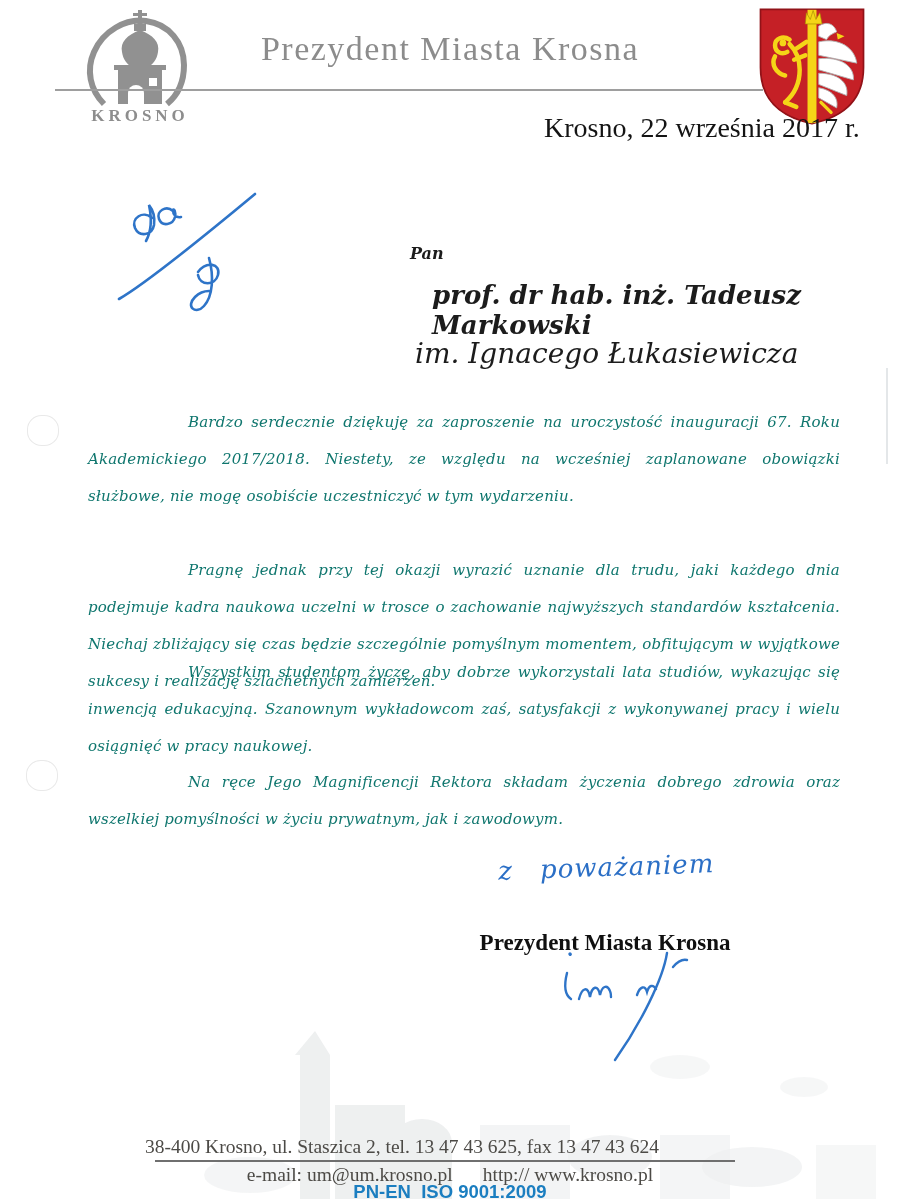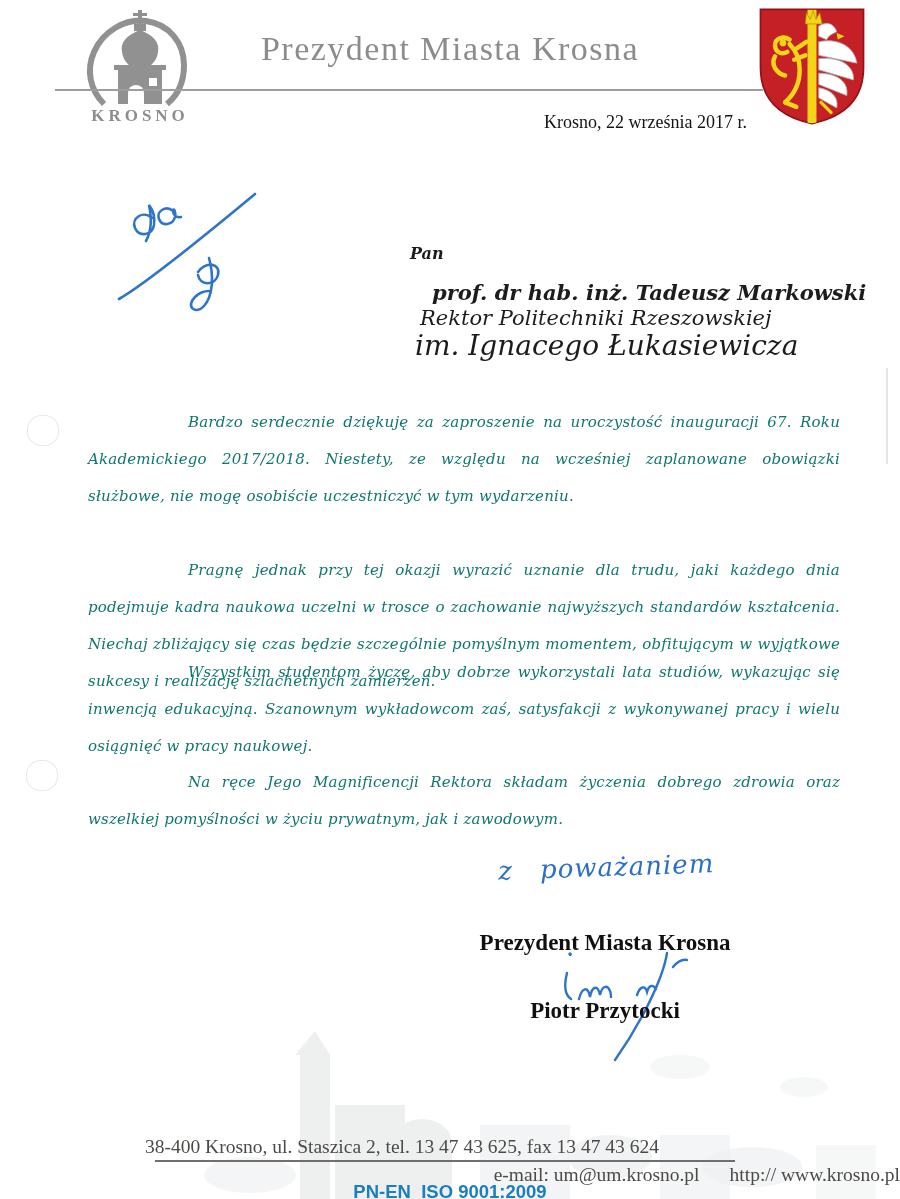--- a/index.html
+++ b/index.html
@@ -12,36 +12,36 @@
   .hdr-title {
     position:absolute; left:170px; top:30px; width:560px; text-align:center;
     font-family:"Liberation Serif", serif; font-size:34px; letter-spacing:1.5px;
     color:#8c8c8c; font-weight:normal;
   }
   .hdr-rule { position:absolute; left:55px; top:89px; width:708px; height:2px; background:#9e9e9e; }
   .city-logo { position:absolute; left:70px; top:8px; }
   .coat-arms { position:absolute; left:756px; top:6px; }
   .date-line {
     position:absolute; left:544px; top:112px; font-family:"Liberation Serif", serif;
-    font-size:18px; color:#141414; white-space:pre;
+    font-size:28px; color:#141414; white-space:pre;
   }
 
   
   .initials-svg  { position:absolute; left:105px; top:178px; }
   .sign-svg      { position:absolute; left:545px; top:945px; }
   .hand-closing {
     position:absolute; left:498px; top:852px; font-style:italic;
     font-size:26px; color:#2b6fc6; transform:rotate(-2deg);
     word-spacing:18px; letter-spacing:1px; white-space:pre;
   }
 
   
   .recipient { position:absolute; left:410px; top:244px; font-style:italic; }
   .rec-salutation { font-weight:bold; font-size:16px; }
-  .rec-name  { font-weight:bold; font-size:21px; margin-top:17px; padding-left:22px; }
+  .rec-name  { font-weight:bold; font-size:26px; margin-top:17px; padding-left:22px; }
   .rec-role1 { font-size:21px; padding-left:10px; line-height:27px; }
   .rec-role2 { font-size:28px; padding-left:5px;  line-height:27px; }
 
   
   .body-par {
     position:absolute; left:88px; width:752px; font-style:italic;
     font-size:15px; line-height:37px; text-align:justify;
     text-indent:100px; color:#0f766e; letter-spacing:0.2px;
   }
   .p1 { top:404px; } .p2 { top:519px;margin-top:33px; } .p3 { top:654px; } .p4 { top:764px; }
@@ -55,21 +55,21 @@
   .sig-name   { top:998px; }
 
   
   .watermark { position:absolute; left:160px; top:1025px; pointer-events:none; }
   .ftr-address {
     position:absolute; left:0; top:1136px; width:804px; text-align:center;
     font-family:"Liberation Serif", serif; font-size:19.5px; color:#4c4a46;
   }
   .ftr-rule { position:absolute; left:155px; top:1160px; width:580px; height:1.5px; background:#6f6f6f; }
   .ftr-contact {
-    position:absolute; left:0; top:1164px; width:900px; text-align:right;
+    position:absolute; left:0; top:1164px; width:900px; text-align:center;
     font-family:"Liberation Serif", serif; font-size:19.5px; color:#4c4a46;
   }
   .ftr-contact .gap { display:inline-block; width:30px; }
   .ftr-iso {
     position:absolute; left:0; top:1181px; width:900px; text-align:center;
     font-family:"Liberation Sans", sans-serif; font-weight:bold;
     font-size:18.5px; color:#1b7ec0; white-space:pre;
   }
 
   
@@ -147,21 +147,20 @@
       <path d="M47,40 c-9,-8 -21,0 -17,10 c4,9 17,8 19,-3 c1,-7 -1,-15 -5,-20 c3,14 2,27 -3,36"></path>
       <path d="M68,33 c-7,-6 -17,0 -14,8 c3,8 14,6 16,-2 c1,-5 -1,-9 -2,-7 c0,5 3,8 8,7"></path>
       <path d="M93,94 c8,-11 23,-9 20,3 c-3,11 -18,11 -20,0"></path>
       <path d="M104,80 c5,18 4,38 -5,48 c-8,9 -19,1 -9,-9 c4,-4 9,-6 14,-6"></path>
     </g>
   </svg>
 
   <div class="recipient">
     <div class="rec-salutation">Pan</div>
     <div class="rec-name">prof. dr hab. inż. Tadeusz Markowski</div>
-    <div class="rec-role1">Rektor Politechniki Rzeszowskiej</div>
     <div class="rec-role2">im. Ignacego Łukasiewicza</div>
   </div>
 
   <div class="body-par p1">Bardzo serdecznie dziękuję za zaproszenie na uroczystość inauguracji 67. Roku Akademickiego 2017/2018. Niestety, ze względu na wcześniej zaplanowane obowiązki służbowe, nie mogę osobiście uczestniczyć w tym wydarzeniu.</div>
   <div class="body-par p2">Pragnę jednak przy tej okazji wyrazić uznanie dla trudu, jaki każdego dnia podejmuje kadra naukowa uczelni w trosce o zachowanie najwyższych standardów kształcenia. Niechaj zbliżający się czas będzie szczególnie pomyślnym momentem, obfitującym w wyjątkowe sukcesy i realizację szlachetnych zamierzeń.</div>
   <div class="body-par p4">Na ręce Jego Magnificencji Rektora składam życzenia dobrego zdrowia oraz wszelkiej pomyślności w życiu prywatnym, jak i zawodowym.</div>
   <div class="body-par p3">Wszystkim studentom życzę, aby dobrze wykorzystali lata studiów, wykazując się inwencją edukacyjną. Szanownym wykładowcom zaś, satysfakcji z wykonywanej pracy i wielu osiągnięć w pracy naukowej.</div>
 
   <div class="hand-closing">z poważaniem</div>
 
@@ -169,21 +168,20 @@
   <svg class="sign-svg" width="170" height="120" viewBox="0 0 170 120">
     <g fill="none" stroke="#2e74c8" stroke-width="2.4" stroke-linecap="round">
       <path d="M25,9 l0.2,0.2" stroke-width="3.4"></path>
       <path d="M22,28 C19,40 20,50 26,54"></path>
       <path d="M34,54 c3,-12 9,-13 11,-2 c2,-11 8,-13 10,-2 c2,-9 7,-11 10,-4 c1,2 1,4 1,6"></path>
       <path d="M92,50 c3,-9 8,-10 10,-3 c2,-7 6,-8 9,-3"></path>
       <path d="M128,22 c5,-6 10,-8 14,-7"></path>
       <path d="M122,8 C118,34 96,78 70,115"></path>
     </g>
   </svg>
-  <div class="sig-name">Piotr Przytocki</div>
 
   <svg class="watermark" width="740" height="174" viewBox="0 0 740 174">
     <g fill="#7d888e" opacity="0.13">
       <rect x="140" y="30" width="30" height="144"></rect>
       <polygon points="135,30 170,30 155,6"></polygon>
       <rect x="175" y="80" width="70" height="94"></rect>
       <ellipse cx="262" cy="118" rx="30" ry="24"></ellipse>
       <rect x="232" y="118" width="60" height="56"></rect>
       <rect x="320" y="100" width="90" height="74" opacity="0.7"></rect>
       <ellipse cx="450" cy="132" rx="42" ry="22" opacity="0.8"></ellipse>

